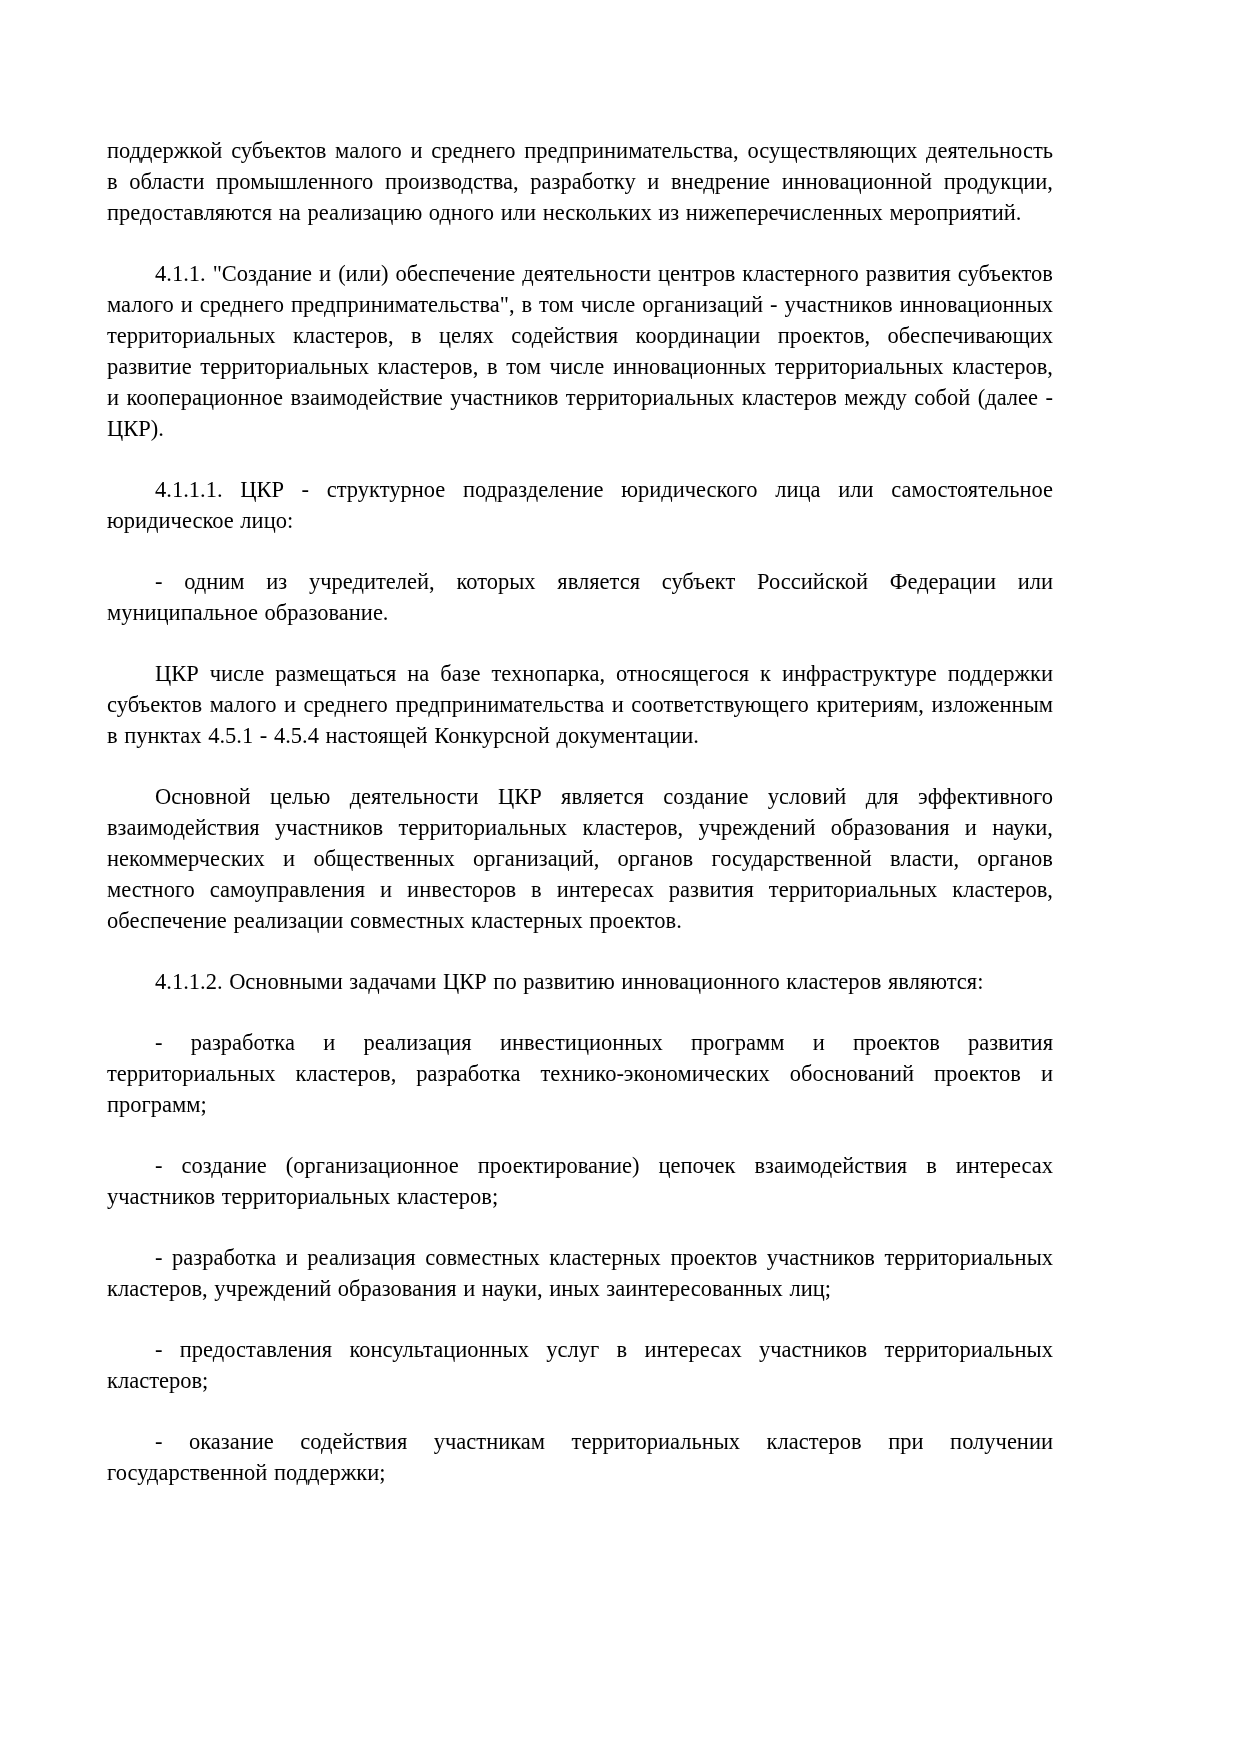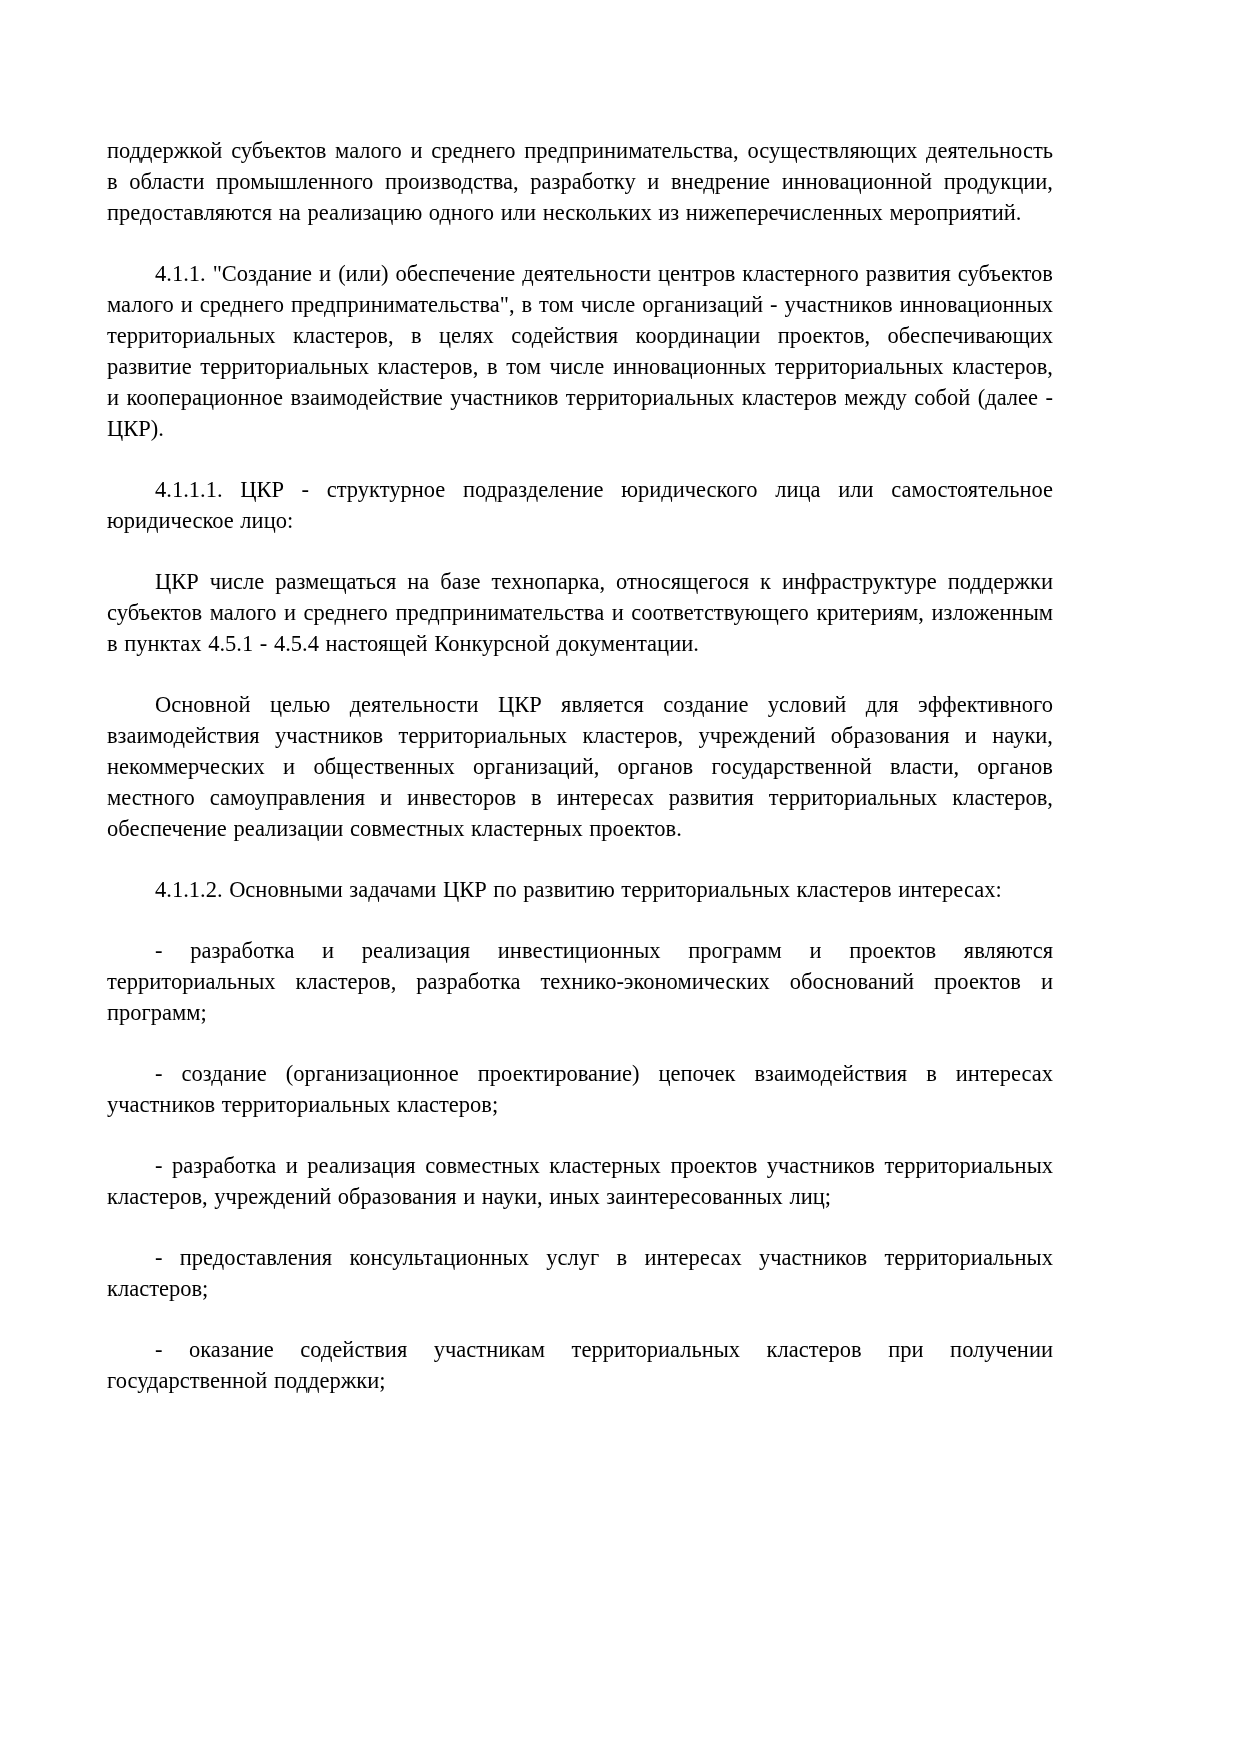--- a/index.html
+++ b/index.html
@@ -33,21 +33,22 @@
     text-indent: 48px;
   }
 </style>
 </head>
 <body>
 
 <div class="page">
   <p>поддержкой субъектов малого и среднего предпринимательства, осуществляющих деятельность в области промышленного производства, разработку и внедрение инновационной продукции, предоставляются на реализацию одного или нескольких из нижеперечисленных мероприятий.</p>
   <p class="indent">4.1.1. "Создание и (или) обеспечение деятельности центров кластерного развития субъектов малого и среднего предпринимательства", в том числе организаций - участников инновационных территориальных кластеров, в целях содействия координации проектов, обеспечивающих развитие территориальных кластеров, в том числе инновационных территориальных кластеров, и кооперационное взаимодействие участников территориальных кластеров между собой (далее - ЦКР).</p>
   <p class="indent">4.1.1.1. ЦКР - структурное подразделение юридического лица или самостоятельное юридическое лицо:</p>
+  <p class="indent">- одним из учредителей, которых является субъект Российской Федерации или муниципальное образование.</p>
   <p class="indent">ЦКР числе размещаться на базе технопарка, относящегося к инфраструктуре поддержки субъектов малого и среднего предпринимательства и соответствующего критериям, изложенным в пунктах 4.5.1 - 4.5.4 настоящей Конкурсной документации.</p>
   <p class="indent">Основной целью деятельности ЦКР является создание условий для эффективного взаимодействия участников территориальных кластеров, учреждений образования и науки, некоммерческих и общественных организаций, органов государственной власти, органов местного самоуправления и инвесторов в интересах развития территориальных кластеров, обеспечение реализации совместных кластерных проектов.</p>
-  <p class="indent">4.1.1.2. Основными задачами ЦКР по развитию территориальных кластеров интересах:</p>
-  <p class="indent">- разработка и реализация инвестиционных программ и проектов являются территориальных кластеров, разработка технико-экономических обоснований проектов и программ;</p>
+  <p class="indent">4.1.1.2. Основными задачами ЦКР по развитию инновационного кластеров являются:</p>
+  <p class="indent">- разработка и реализация инвестиционных программ и проектов развития территориальных кластеров, разработка технико-экономических обоснований проектов и программ;</p>
   <p class="indent">- создание (организационное проектирование) цепочек взаимодействия в интересах участников территориальных кластеров;</p>
   <p class="indent">- разработка и реализация совместных кластерных проектов участников территориальных кластеров, учреждений образования и науки, иных заинтересованных лиц;</p>
   <p class="indent">- предоставления консультационных услуг в интересах участников территориальных кластеров;</p>
   <p class="indent">- оказание содействия участникам территориальных кластеров при получении государственной поддержки;</p>
 </div>
 
 </body></html>

